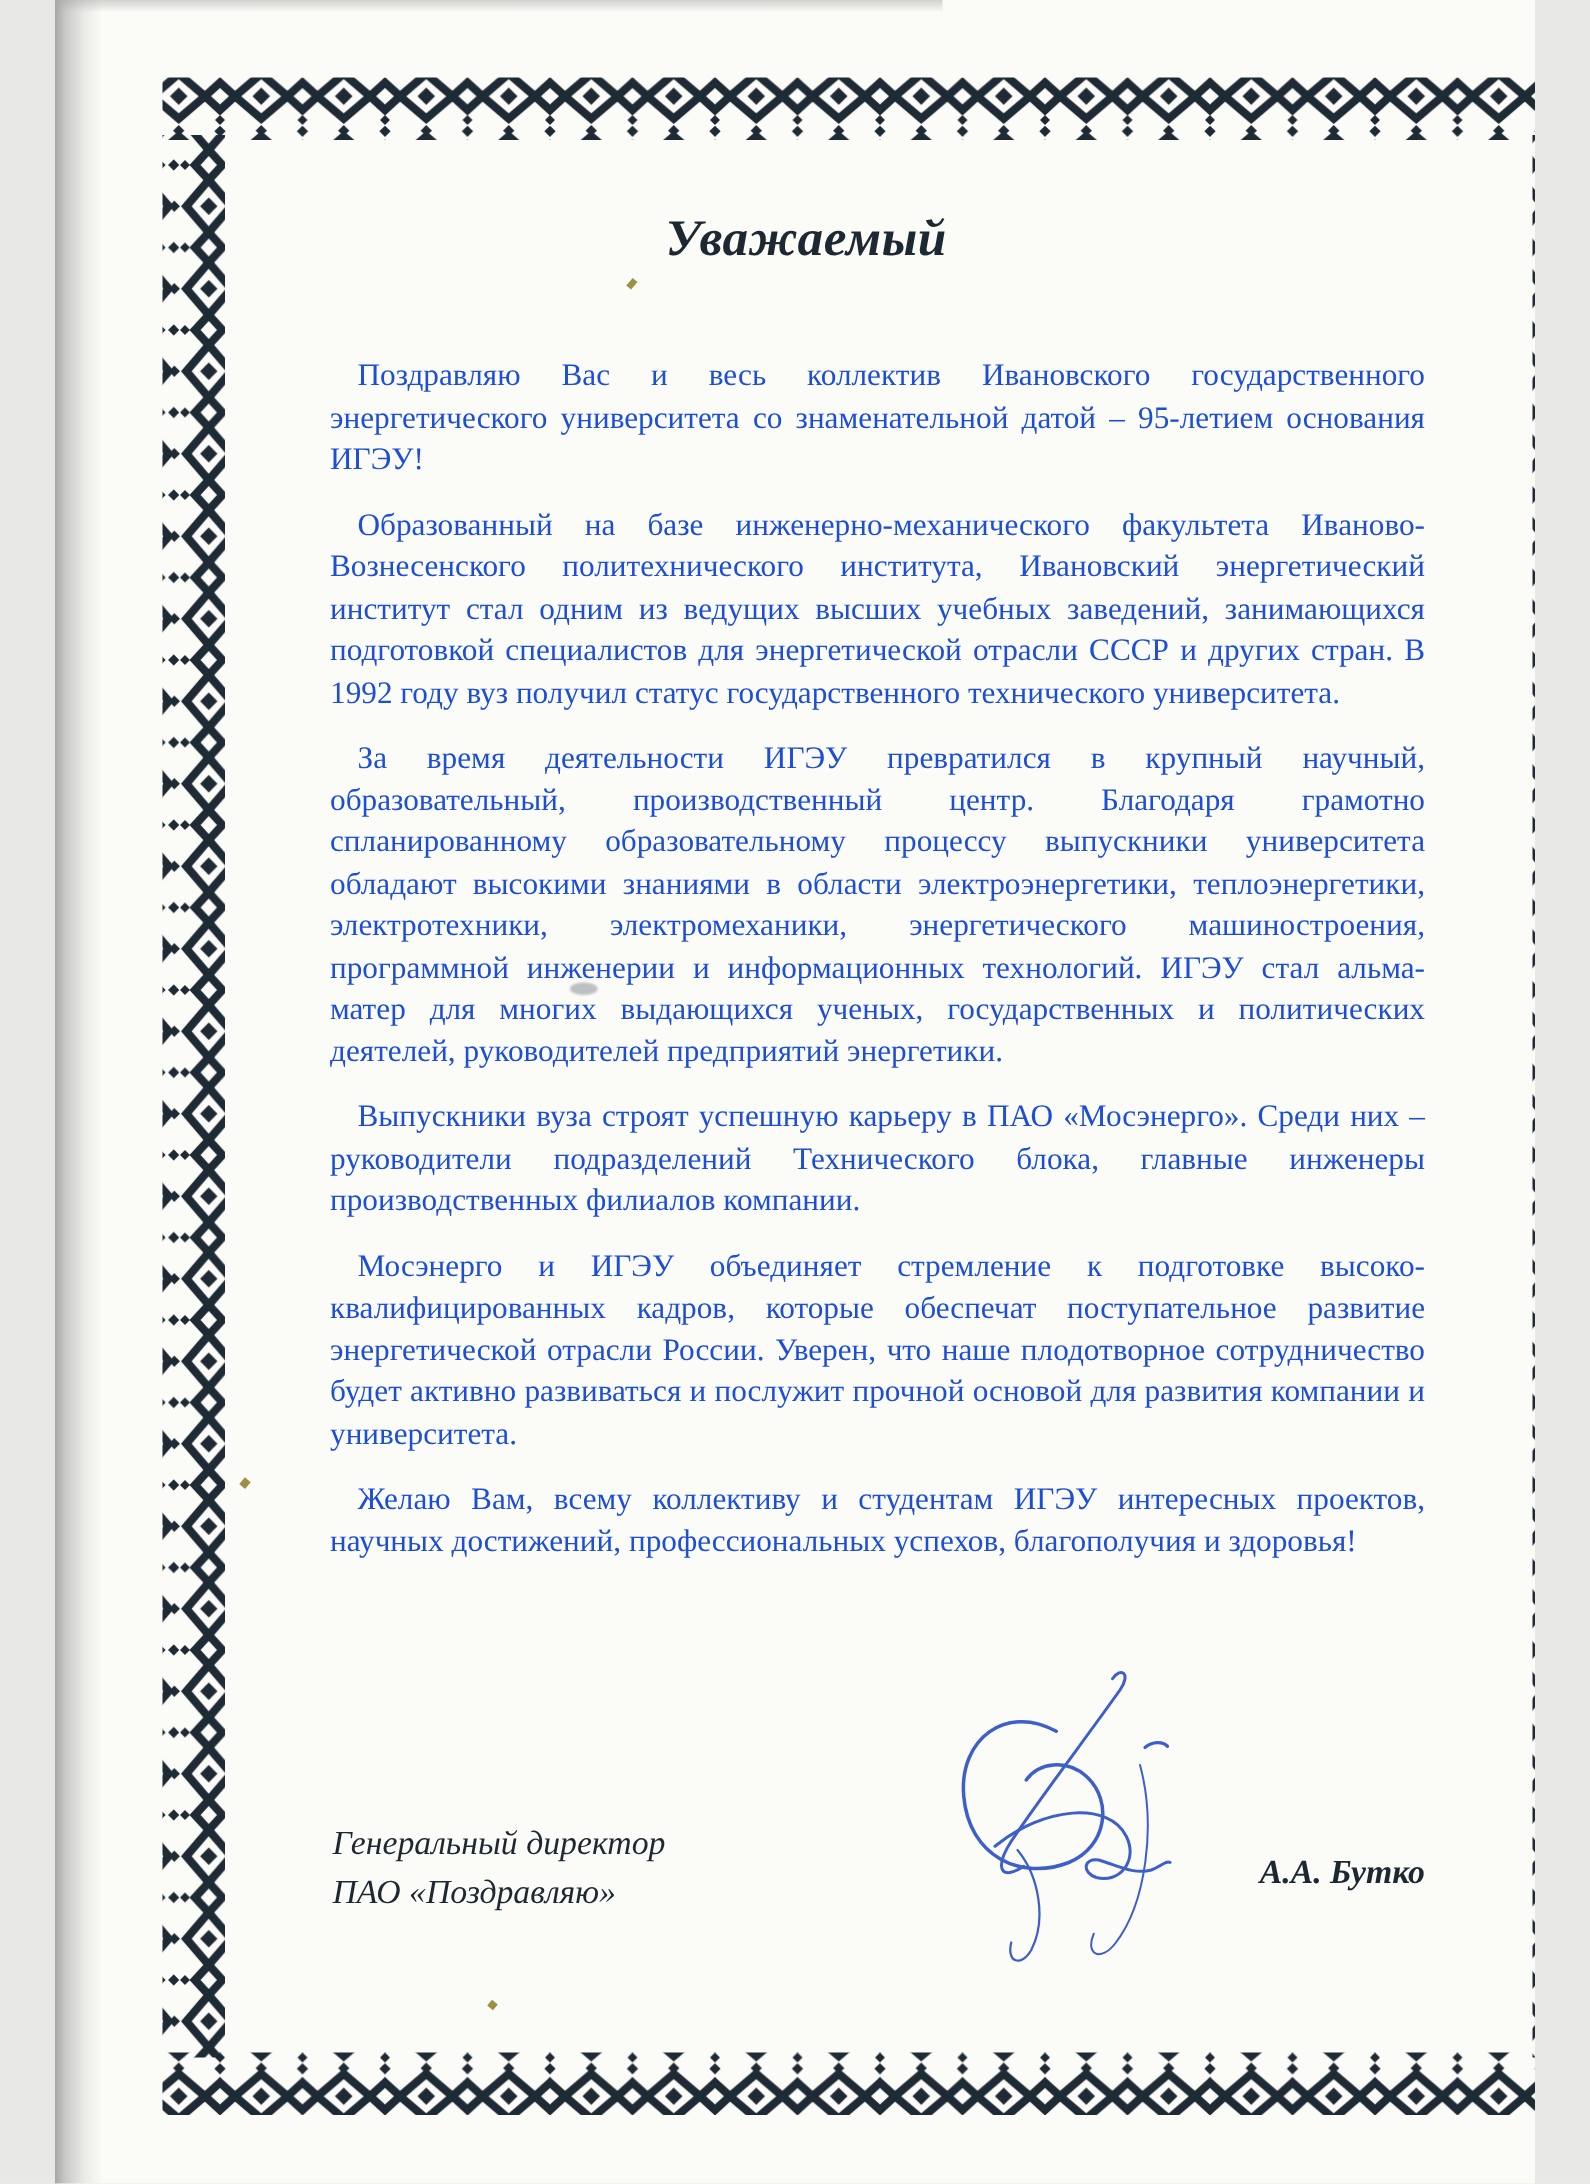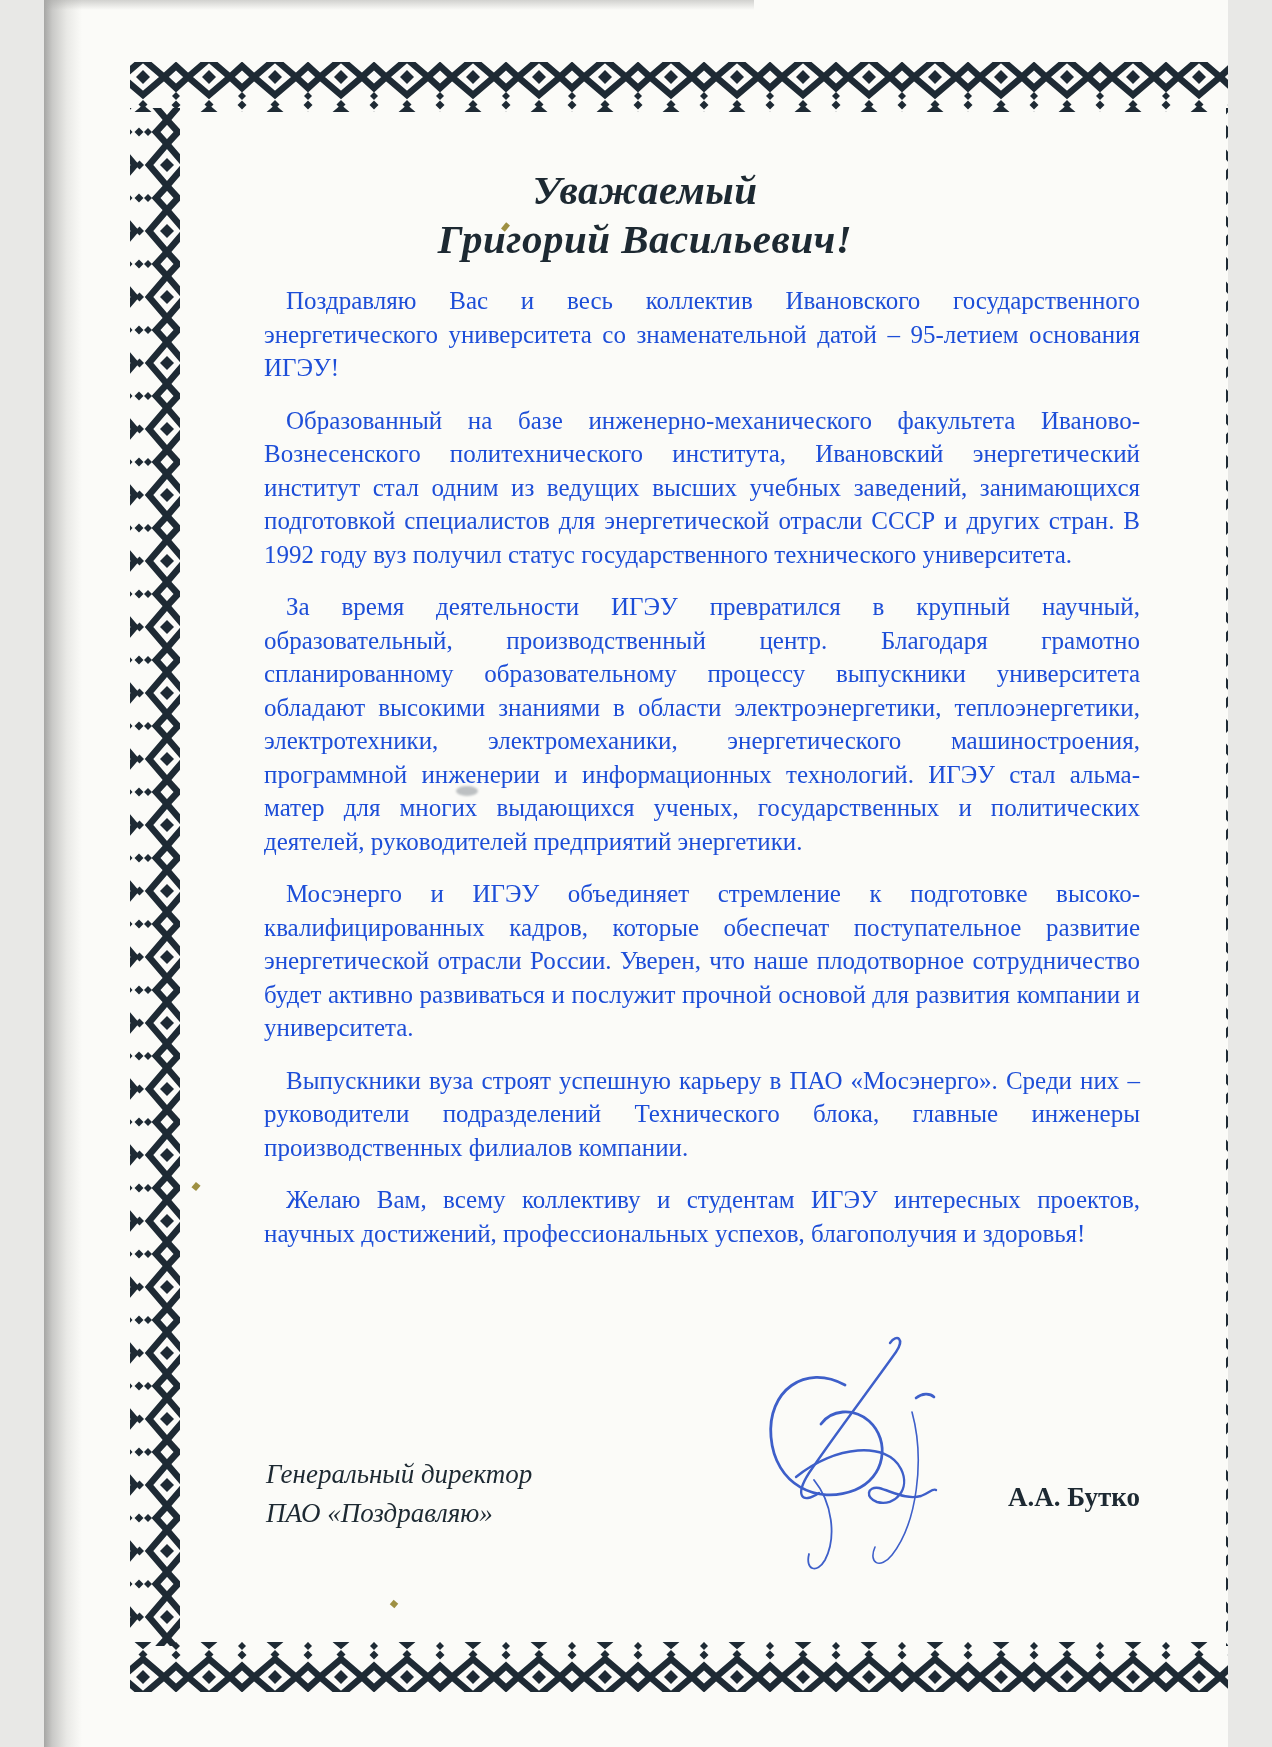--- a/index.html
+++ b/index.html
@@ -30,21 +30,21 @@
     text-align:justify;
   }
   .body-block p{margin:0 0 19px 0;text-indent:22px;}
   .signoff-left{
     position:absolute;left:222px;top:1455px;
     font-weight:normal;font-style:italic;font-size:27px;line-height:39px;
     color:#1d2932;
   }
   .signoff-name{
     position:absolute;left:920px;top:1482px;width:176px;text-align:right;
-    font-weight:bold;font-size:27px;color:#1d2932;
+    font-weight:bold;font-style:italic;font-size:27px;color:#1d2932;
   }
   .signature{position:absolute;left:615px;top:1205px;}
   .speck{position:absolute;transform:rotate(40deg);background:#8d7c22;opacity:.85;}
   .speck.s1{left:459px;top:223px;width:5px;height:8px;}
   .speck.s2{left:149px;top:1183px;width:6px;height:7px;}
   .speck.s3{left:347px;top:1601px;width:6px;height:6px;}
   .smudge{
     position:absolute;left:412px;top:786px;width:22px;height:10px;border-radius:50%;
     background:#8b9197;opacity:.55;filter:blur(1px);
   }
@@ -81,29 +81,28 @@
       </pattern>
     </defs>
     <rect x="86" y="62" width="1146" height="50" fill="url(#bord-h)"></rect>
     <rect x="86" y="1642" width="1146" height="50" fill="url(#bord-h)"></rect>
     <rect x="86" y="108" width="50" height="1538" fill="url(#bord-v)"></rect>
     <rect x="1182" y="108" width="50" height="1538" fill="url(#bord-v)"></rect>
   </svg>
 
   <div class="title-block">
     <div>Уважаемый</div>
-    <div>Григорий Васильевич!</div>
   </div>
 
   <div class="body-block">
     <p>Поздравляю Вас и весь коллектив Ивановского государственного энергетического университета со знаменательной датой – 95-летием основания ИГЭУ!</p>
     <p>Образованный на базе инженерно-механического факультета Иваново-Вознесенского политехнического института, Ивановский энергетический институт стал одним из ведущих высших учебных заведений, занимающихся подготовкой специалистов для энергетической отрасли СССР и других стран. В 1992 году вуз получил статус государственного технического университета.</p>
     <p>За время деятельности ИГЭУ превратился в крупный научный, образовательный, производственный центр. Благодаря грамотно спланированному образовательному процессу выпускники университета обладают высокими знаниями в области электроэнергетики, теплоэнергетики, электротехники, электромеханики, энергетического машиностроения, программной инженерии и информационных технологий. ИГЭУ стал альма-матер для многих выдающихся ученых, государственных и политических деятелей, руководителей предприятий энергетики.</p>
+    <p>Выпускники вуза строят успешную карьеру в ПАО «Мосэнерго». Среди них – руководители подразделений Технического блока, главные инженеры производственных филиалов компании.</p>
     <p>Мосэнерго и ИГЭУ объединяет стремление к подготовке высоко-квалифицированных кадров, которые обеспечат поступательное развитие энергетической отрасли России. Уверен, что наше плодотворное сотрудничество будет активно развиваться и послужит прочной основой для развития компании и университета.</p>
-    <p>Выпускники вуза строят успешную карьеру в ПАО «Мосэнерго». Среди них – руководители подразделений Технического блока, главные инженеры производственных филиалов компании.</p>
     <p>Желаю Вам, всему коллективу и студентам ИГЭУ интересных проектов, научных достижений, профессиональных успехов, благополучия и здоровья!</p>
   </div>
 
   <svg class="signature" width="300" height="390" viewBox="0 0 300 390" aria-hidden="true">
     <g fill="none" stroke="#2e52c6" stroke-width="2.4" stroke-linecap="round" opacity="0.92">
       <path d="M231,138 C238,128 246,134 237,147 C210,185 172,235 150,268 C136,290 142,300 160,288"></path>
       <path d="M186,180 C146,158 108,186 112,232 C116,280 158,300 196,285 C226,273 232,236 210,216 C194,202 172,205 162,219" stroke-width="2.8"></path>
       <path d="M137,272 C176,240 228,236 242,264 C252,284 236,302 218,297 C206,293 208,281 220,283 C234,287 248,295 262,291 C270,288 274,283 277,285"></path>
       <path d="M253,207 C266,255 258,318 233,350 C221,365 209,358 216,342" stroke-width="1.6"></path>
       <path d="M155,275 C173,297 178,332 166,355 C158,369 146,365 150,349" stroke-width="1.8"></path>

